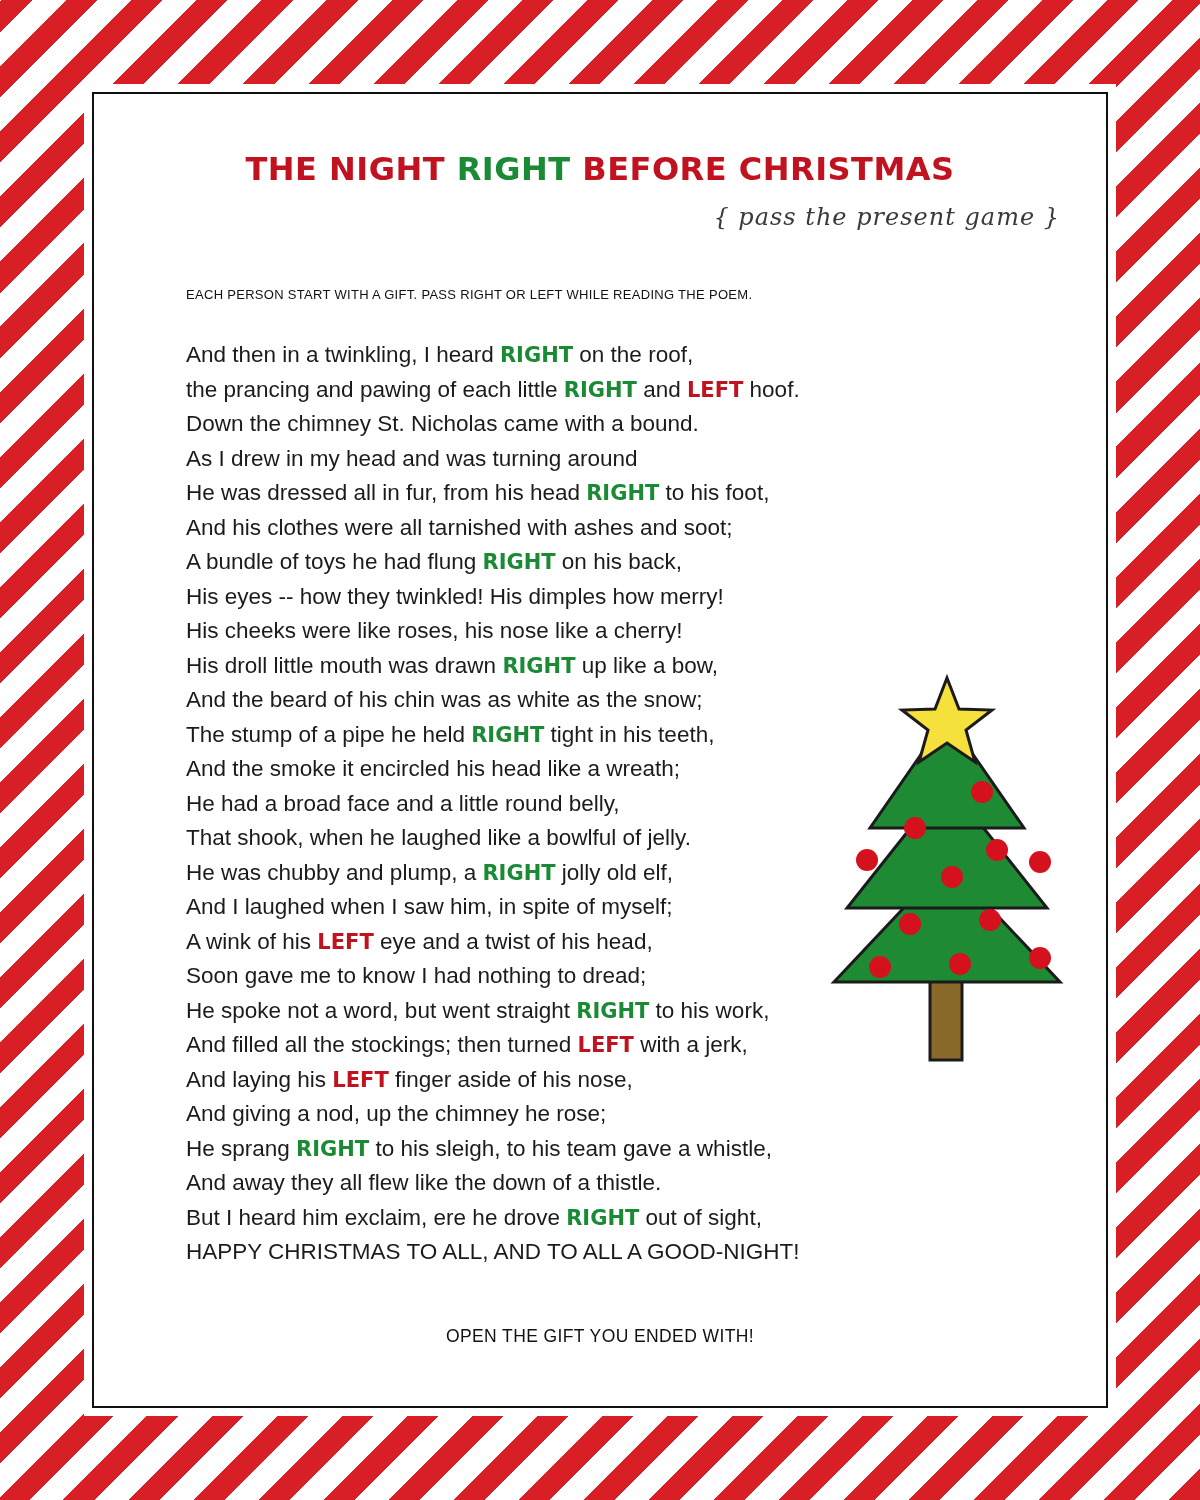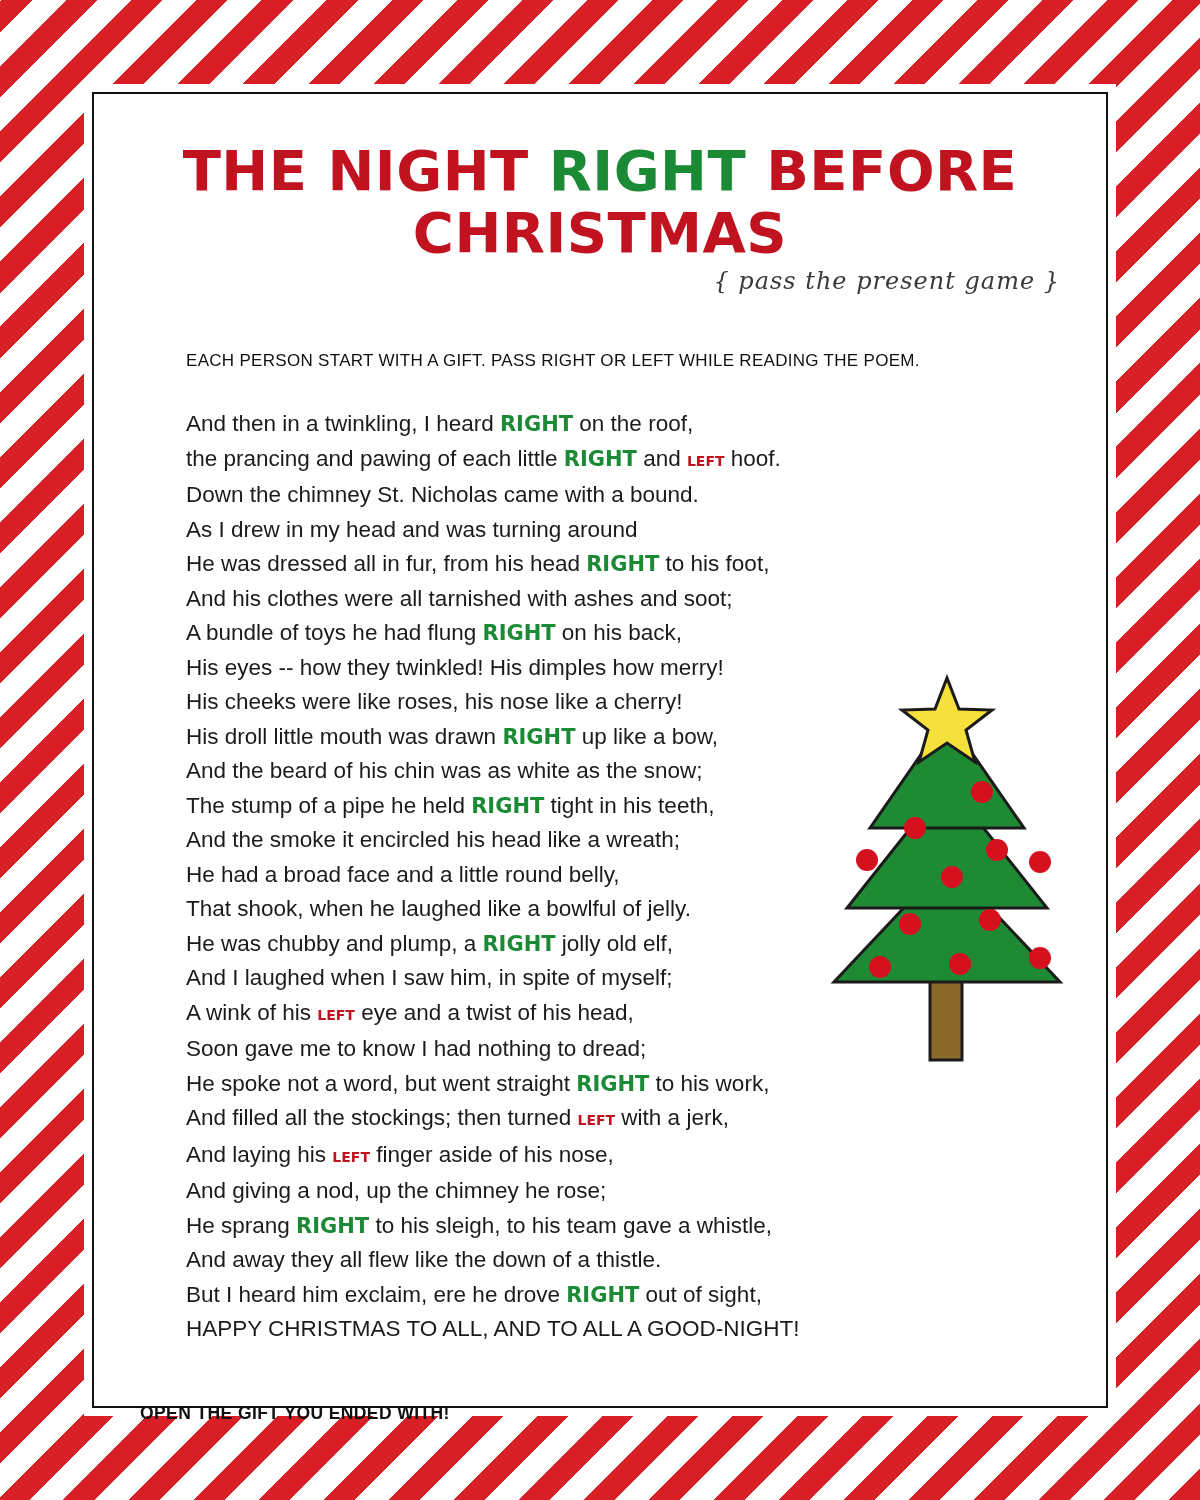--- a/index.html
+++ b/index.html
@@ -55,46 +55,46 @@
     left: 0;
     top: 0;
     width: 100%;
     height: 100%;
     box-sizing: border-box;
     padding: 52px 56px 20px 56px;
   }
 
   .title {
     text-align: center;
-    font-size: 56px;
+    font-size: 32px;
     font-weight: bold;
     letter-spacing: 0.5px;
     line-height: 1.1;
-    margin: 4px;
+    margin: 16px;
     color: #c1121f;
     font-family: "DejaVu Sans", sans-serif;
   }
   .title .green {
     color: #1a8a35;
   }
 
   .subtitle {
     text-align: right;
     margin: 4px 0 0 0;
     font-family: "DejaVu Serif", serif;
     font-style: italic;
     font-size: 24px;
     color: #3a3a3a;
     letter-spacing: 1px;
   }
 
   .instructions {
     margin: 56px 0 0 0;
     padding-left: 46px;
-    font-size: 17px;
+    font-size: 13px;
     letter-spacing: 0.3px;
     color: #111111;
     font-weight: 500;
   }
 
   .poem {
     position: relative;
     margin: 36px 0 0 0;
     padding-left: 46px;
     font-size: 22.5px;
@@ -108,28 +108,28 @@
   .poem b.right {
     color: #1a8a35;
     font-weight: bold;
     font-family: "DejaVu Sans", sans-serif;
     font-size: 21px;
   }
   .poem b.left {
     color: #c1121f;
     font-weight: bold;
     font-family: "DejaVu Sans", sans-serif;
-    font-size: 14px;
+    font-size: 21px;
   }
 
   .footer {
-    text-align: left;
+    text-align: center;
     margin-top: 56px;
     font-size: 17.5px;
-    font-weight: 700;
+    font-weight: 400;
     letter-spacing: 0.4px;
     color: #111111;
   }
 
   
   #tree {
     position: absolute;
     right: 34px;
     top: 588px;
     width: 270px;

